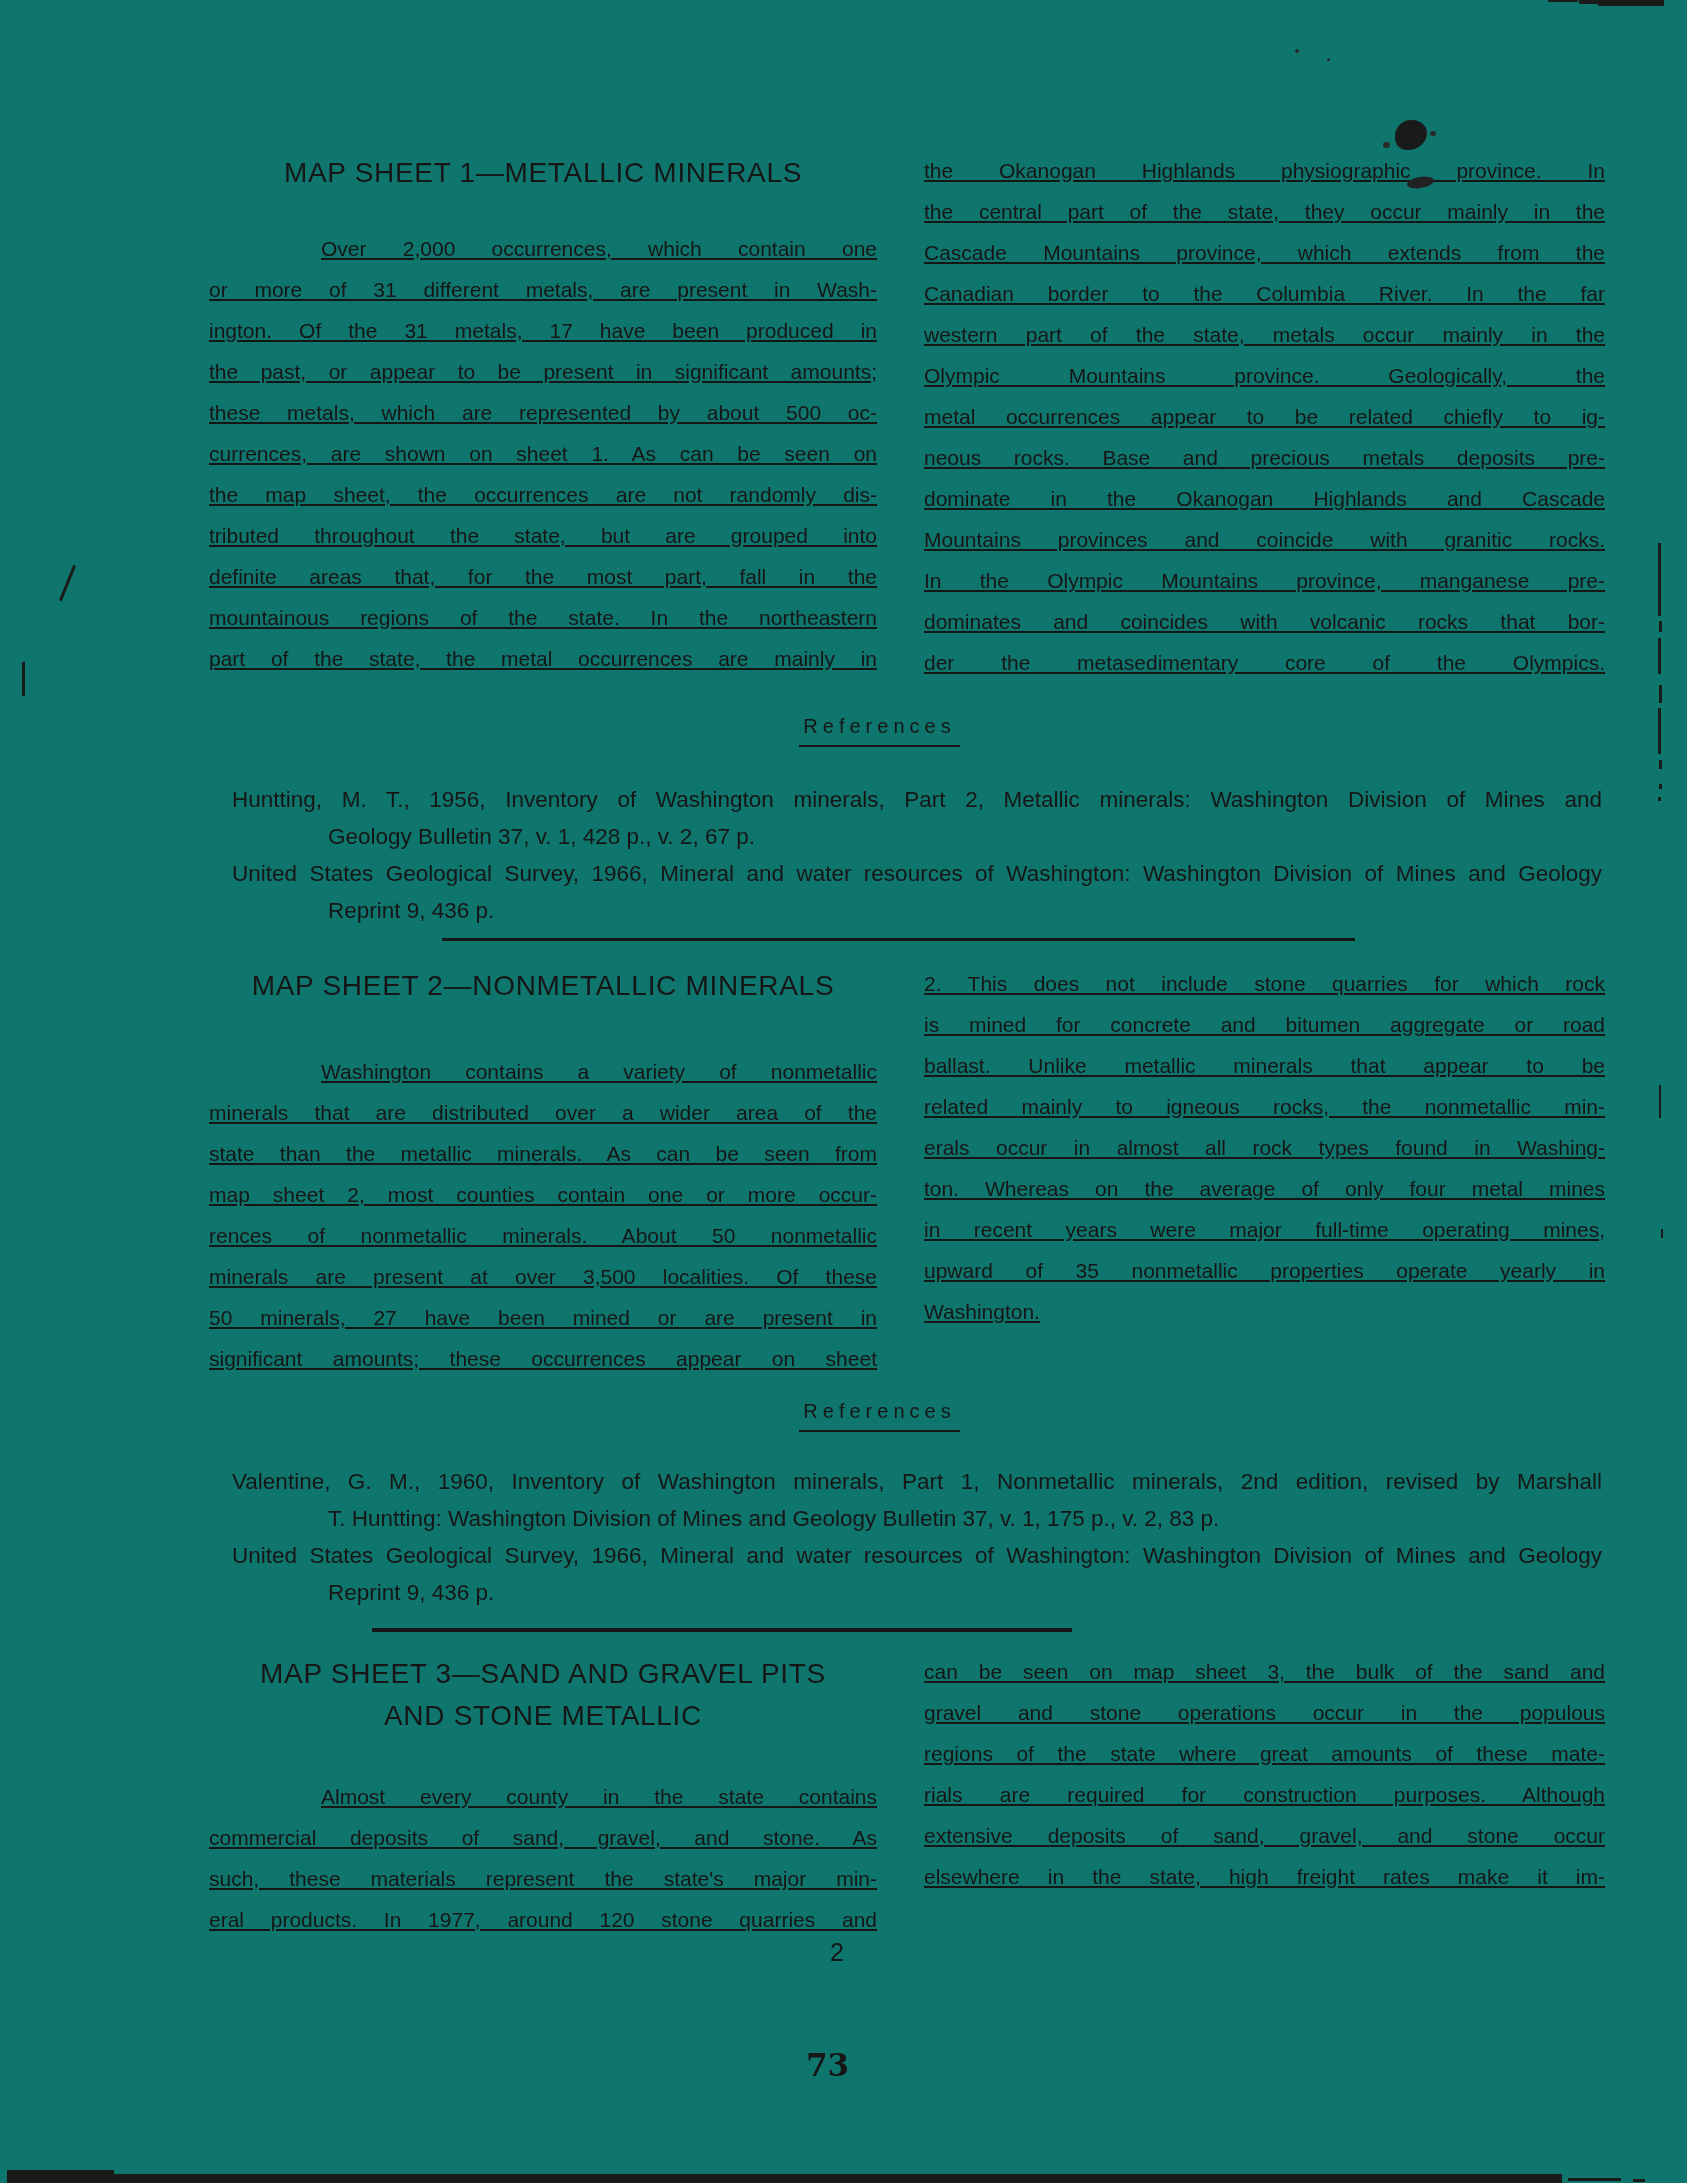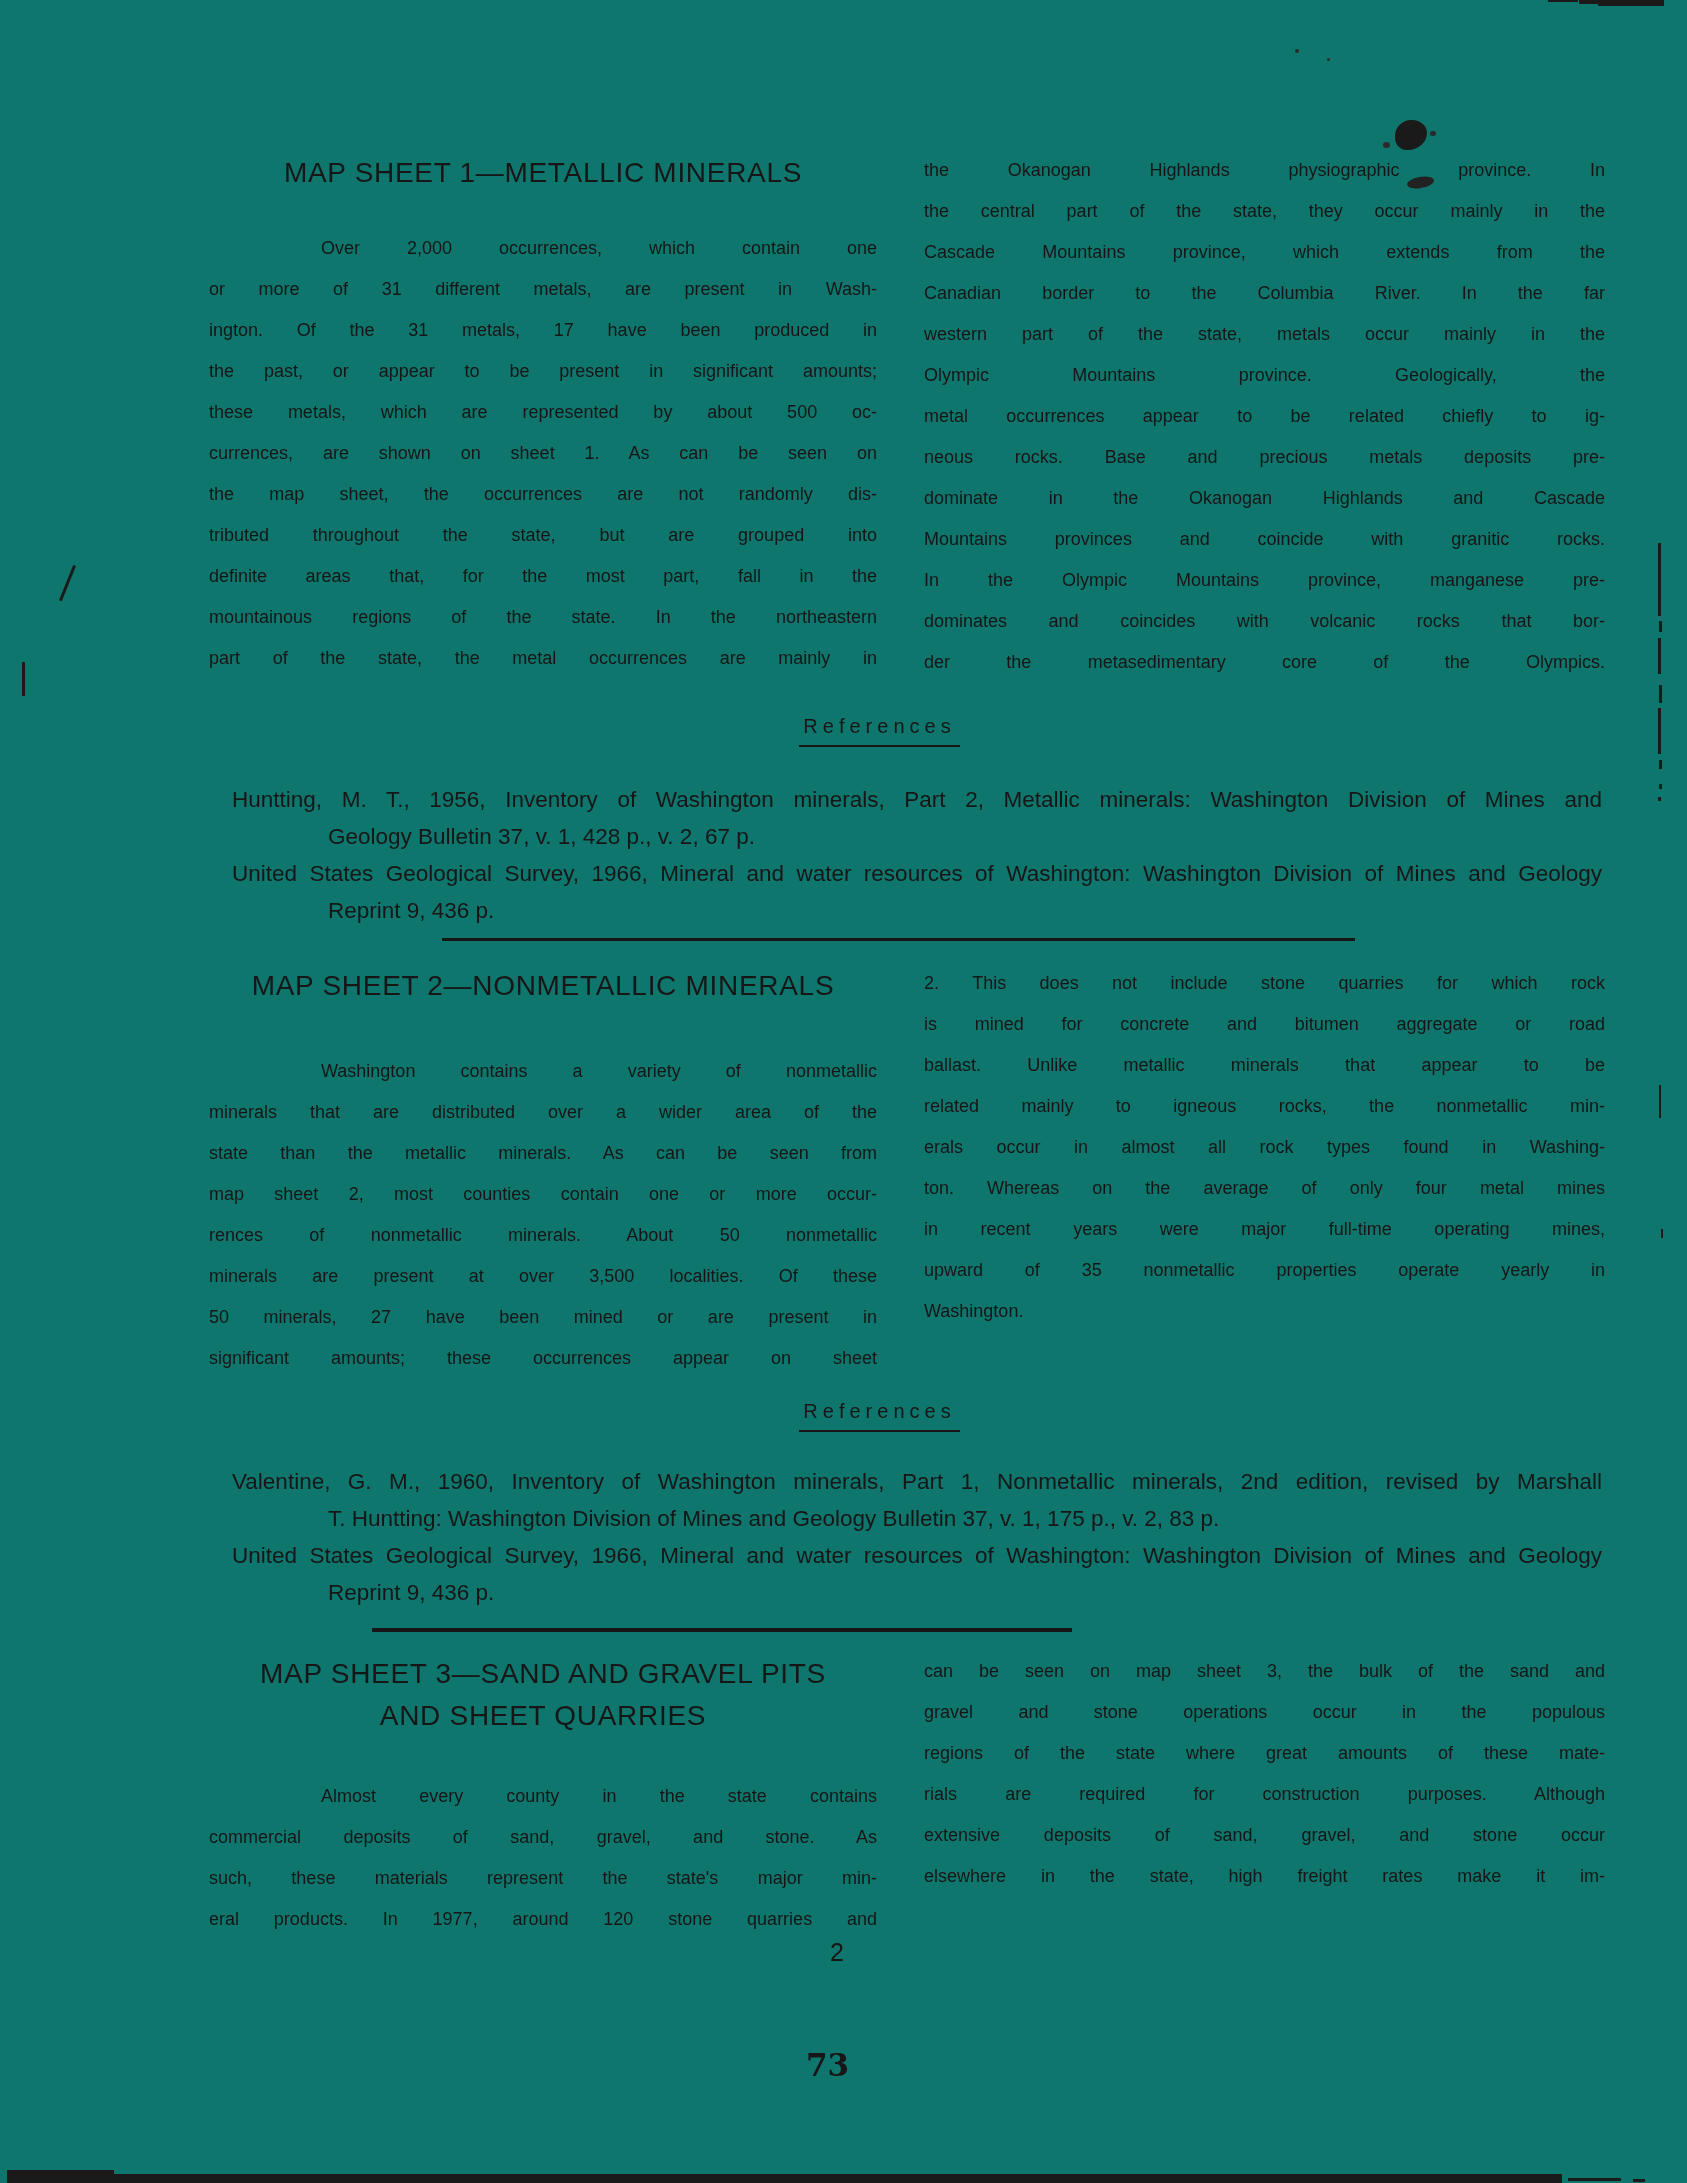--- a/index.html
+++ b/index.html
@@ -7,21 +7,21 @@
     position:relative;width:1687px;height:2183px;background:#0f766e;
     overflow:hidden;font-family:"Liberation Sans",sans-serif;color:#161616;
   }
   
   .sec-title{
     position:absolute;left:209px;width:668px;margin:0;
     text-align:center;font-size:28px;font-weight:400;line-height:41px;
     letter-spacing:0.7px;white-space:nowrap;
   }
   
-  .col{position:absolute;font-size:18px;line-height:41px;}
+  .col{position:absolute;font-size:21px;line-height:41px;text-decoration:underline;}
   .col.left{left:209px;width:668px;}
   .col.right{left:924px;width:681px;}
   .ln{text-align:justify;text-align-last:justify;}
   .ln.fi{text-indent:112px;}
   .ln.la{text-align-last:left;}
   
   .ref-head{position:absolute;left:185px;width:1389px;text-align:center;}
   .ref-head-text{
     display:inline-block;font-size:20px;letter-spacing:0.25em;
     border-bottom:2px solid #161616;padding:0 4px 6.6px 4px;
@@ -121,21 +121,21 @@
   <div class="refs" style="top:1463px">
     <div class="rl j">Valentine, G. M., 1960, Inventory of Washington minerals, Part 1,  Nonmetallic minerals, 2nd edition, revised by Marshall</div>
     <div class="rl cont">T. Huntting:  Washington Division of Mines and Geology Bulletin 37, v. 1, 175 p.,  v. 2, 83 p.</div>
     <div class="rl j">United States Geological Survey, 1966, Mineral and water resources of Washington:  Washington Division of Mines and Geology</div>
     <div class="rl cont">Reprint 9, 436 p.</div>
   </div>
 
   <div class="rule" style="top:1628px;left:372px;width:700px;height:4px"></div>
 
   <h1 class="sec-title" style="top:1653px">MAP SHEET 3—SAND AND GRAVEL PITS</h1>
-  <h1 class="sec-title" style="top:1695px">AND SHEET QUARRIES</h1>
+  <h1 class="sec-title" style="top:1695px">AND STONE METALLIC</h1>
 
   <div class="col left" style="top:1776px">
     <div class="ln fi">Almost every county in the state contains</div>
     <div class="ln">commercial deposits of sand, gravel, and stone.  As</div>
     <div class="ln">such, these materials represent the state's major min-</div>
     <div class="ln">eral products.  In 1977, around 120 stone quarries and</div>
   </div>
 
   <div class="col right" style="top:1651px">
     <div class="ln">can be seen on map sheet 3, the bulk of the sand and</div>

